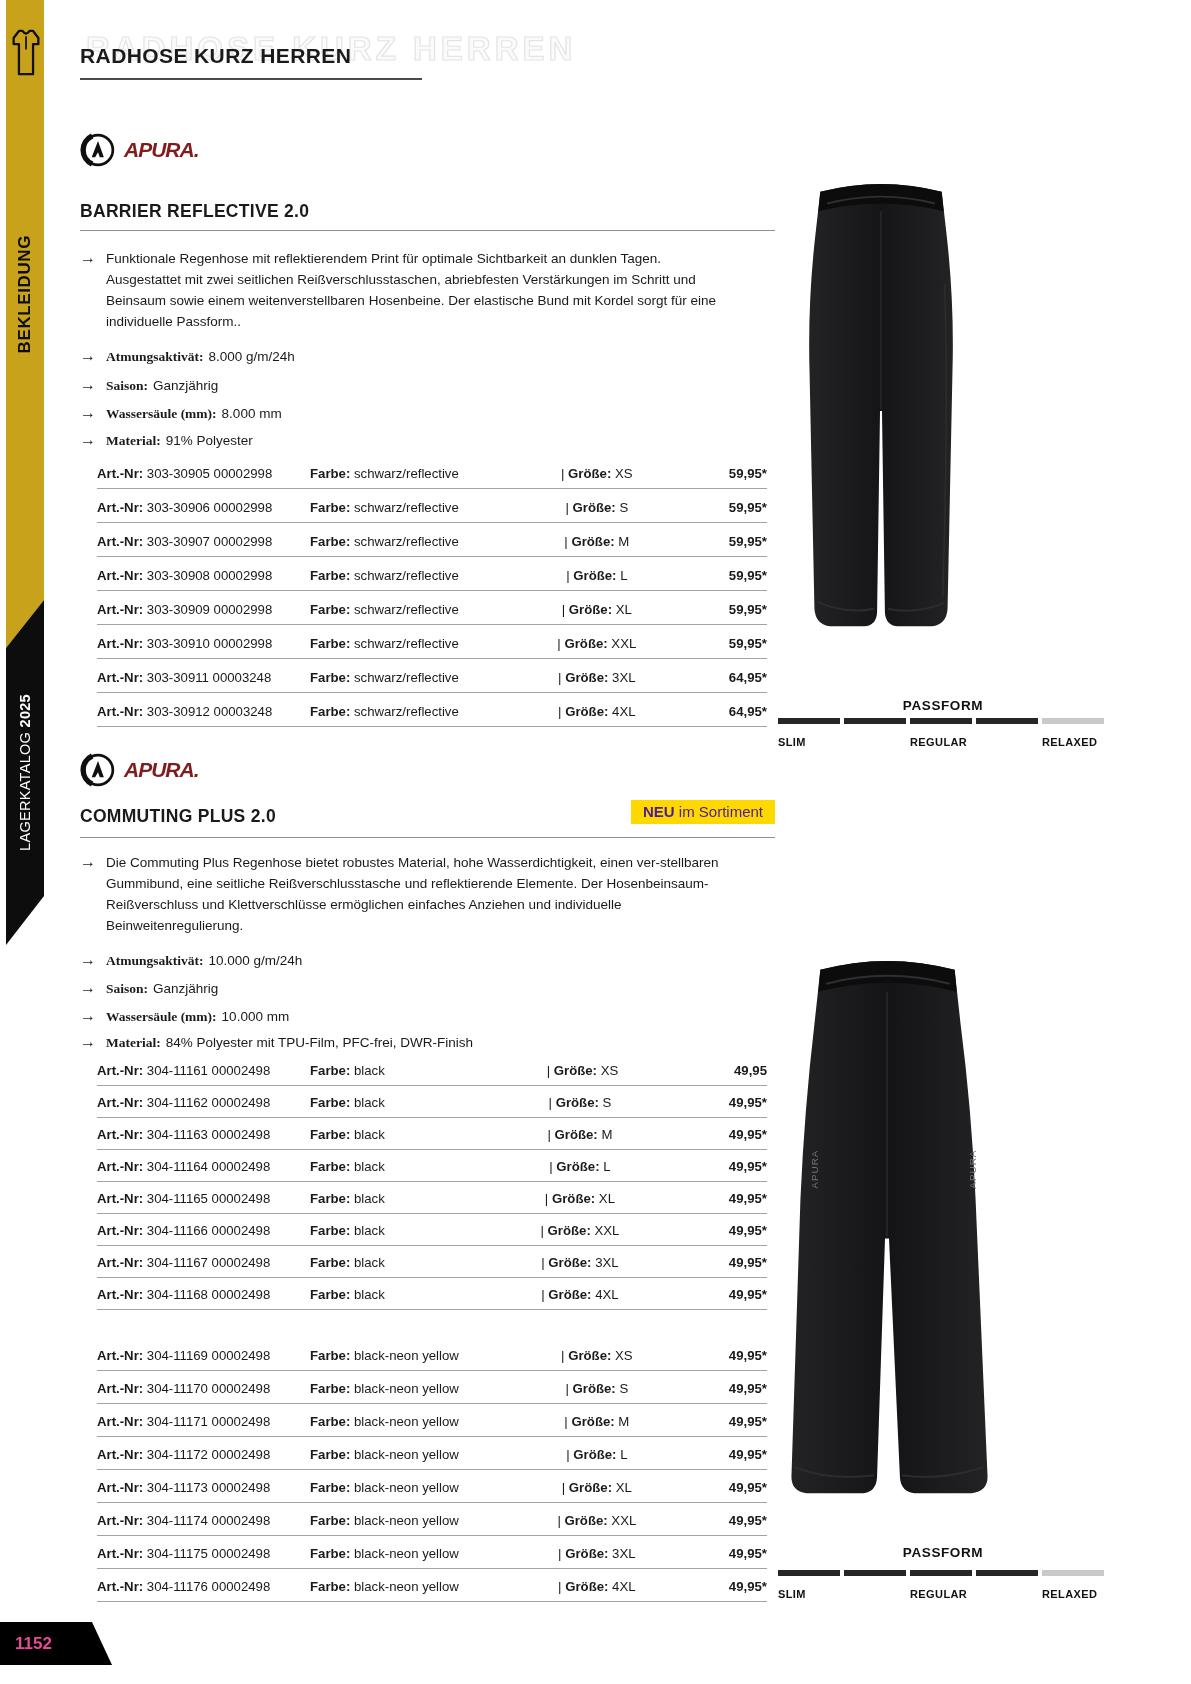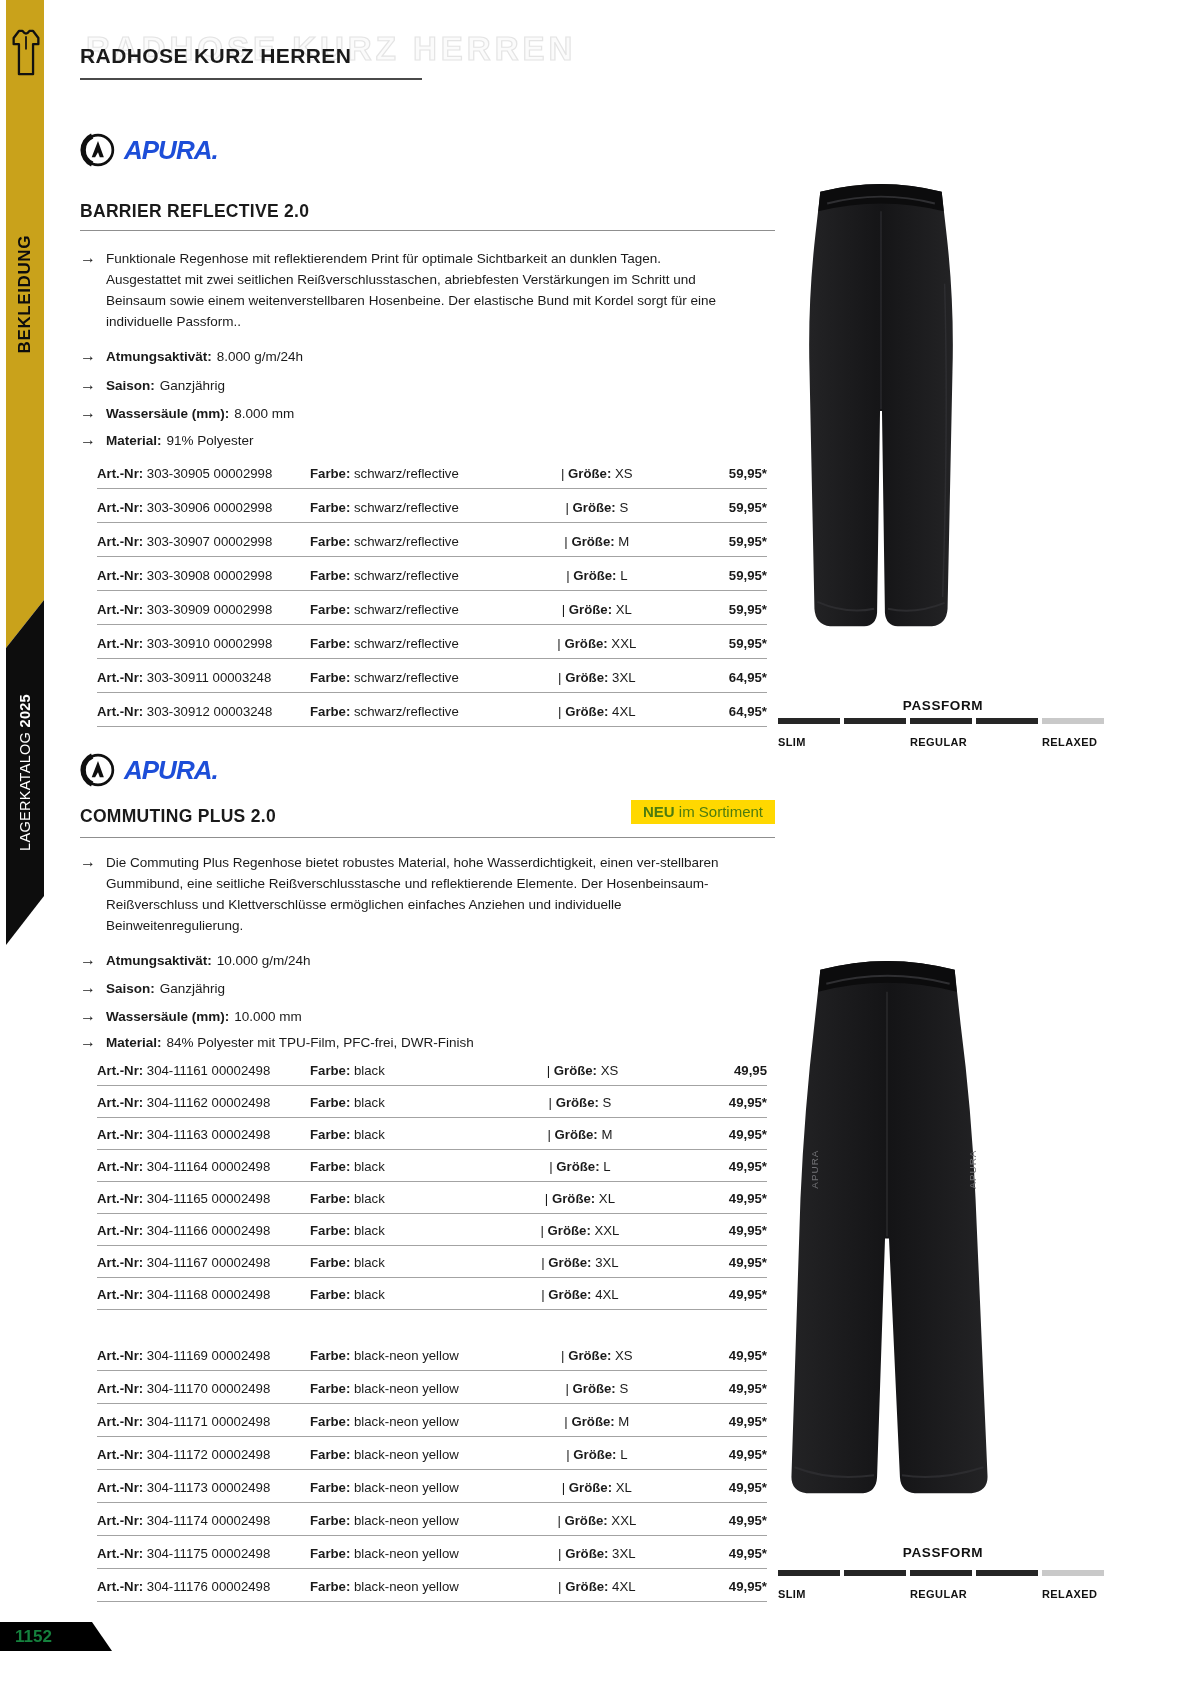--- a/index.html
+++ b/index.html
@@ -13,50 +13,50 @@
   .cat-label{font-weight:bold;font-size:17px;letter-spacing:.6px;color:#0d0d0d;margin-top:-60px;}
   .katalog-label{font-size:14.5px;color:#fff;letter-spacing:.3px;}
   .jersey{position:absolute;left:11px;top:28px;}
   
   .watermark{position:absolute;left:86px;top:30px;font-size:33px;font-weight:bold;letter-spacing:4px;
              white-space:nowrap;color:#fbfbfb;-webkit-text-stroke:1.2px #e4e4e4;z-index:0;}
   .title{position:absolute;left:80px;top:44px;font-size:21px;font-weight:bold;letter-spacing:.4px;z-index:1;}
   .title-rule{position:absolute;left:80px;top:78px;width:342px;height:2px;background:#4a4a4a;}
   
   .brand{position:absolute;left:80px;display:flex;align-items:center;gap:8px;}
-  .brand-word{font-size:26px;font-weight:bold;font-style:italic;letter-spacing:-1px;color:#1d4ed8;}
+  .brand-word{font-size:21px;font-weight:bold;font-style:italic;letter-spacing:-1px;color:#7f1d1d;}
   
   .phead{position:absolute;left:80px;font-size:17.5px;font-weight:bold;letter-spacing:.3px;}
   .prule{position:absolute;left:80px;width:695px;height:1px;background:#8f8f8f;}
-  .neu-badge{position:absolute;right:416px;top:800px;background:#FFD800;color:#4d7c0f;
+  .neu-badge{position:absolute;right:416px;top:800px;background:#FFD800;color:#4c1d95;
              font-size:15px;padding:3px 12px 4px 12px;}
   
   .desc,.spec{position:absolute;left:80px;padding-left:26px;font-size:13.5px;line-height:21px;width:624px;}
   .arrow{position:absolute;left:0;top:-1px;font-size:16px;color:#222;}
-  .spec b{margin-right:5px;}
+  .spec b{margin-right:5px;font-family:Liberation Serif, serif;}
   
   .table{position:absolute;left:97px;width:670px;}
   .trow{display:flex;align-items:flex-start;height:20px;padding-bottom:2px;
         border-bottom:1px solid #a3a3a3;font-size:13.2px;}
   .t34 .trow{margin-bottom:11px;} .t32 .trow{margin-bottom:9px;} .t33 .trow{margin-bottom:10px;}
   .c-art{width:210px;flex:none;} .c-farbe{min-width:115px;flex:none;margin-left:3px;}
   .c-size{flex:1;margin-left:6px;text-align:center;} .c-price{flex:none;font-weight:bold;}
   
   .passform{position:absolute;left:778px;width:330px;text-align:center;}
   .pf-title{font-weight:bold;font-size:13.5px;letter-spacing:.6px;color:#111;}
   .pf-bar{display:flex;gap:4px;margin-top:5px;}
   .v2 .pf-bar{margin-top:10px;}
   .seg{width:62px;height:6px;flex:none;}
   .seg.f{background:#262626;} .seg.e{background:#c9c9c9;}
   .pf-labels{position:relative;height:14px;margin-top:12px;}
   .pf-labels span{position:absolute;top:0;font-weight:bold;font-size:11px;letter-spacing:.4px;color:#111;}
   
   .pants{position:absolute;}
   
-  .pagenum{position:absolute;left:0;top:1622px;width:112px;height:29px;background:#000;color:#15803d;
+  .pagenum{position:absolute;left:0;top:1622px;width:112px;height:43px;background:#000;color:#ec4899;
            display:flex;align-items:center;padding-left:15px;box-sizing:border-box;
            font-size:17px;font-weight:bold;clip-path:polygon(0 0,92px 0,112px 100%,0 100%);}
   .footnote{position:absolute;top:1633px;left:0;width:1161px;text-align:right;font-size:10.8px;color:#151515;}
 </style>
 </head>
 <body>
 
 <div class="page">
 
   <div class="band band-yellow">

